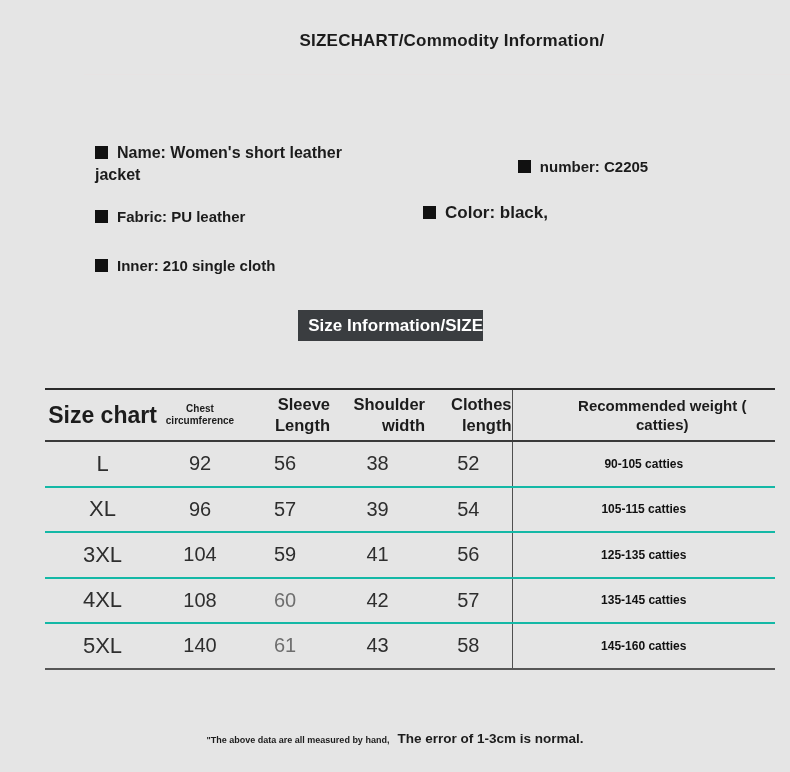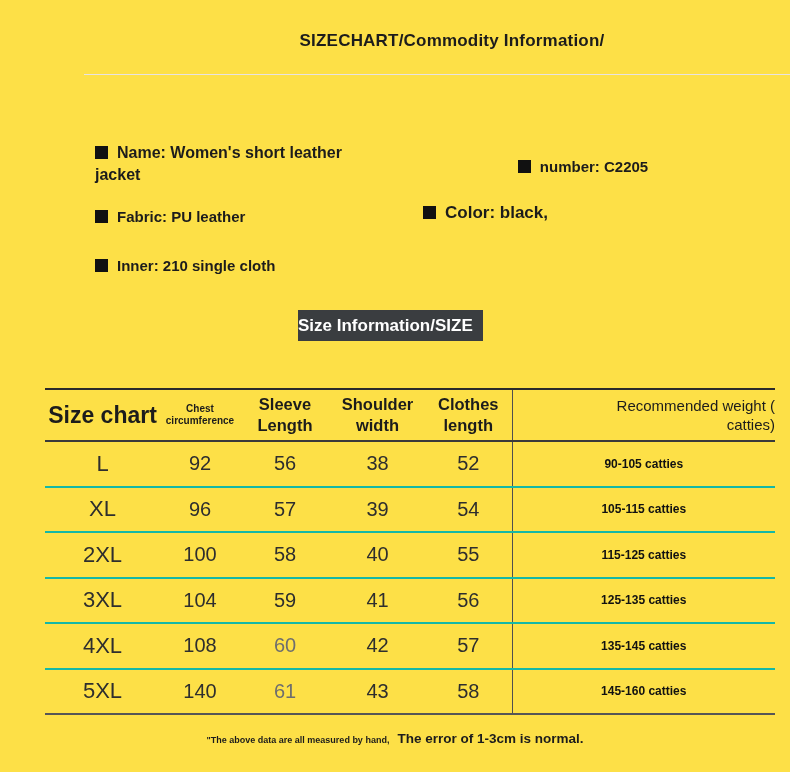--- a/index.html
+++ b/index.html
@@ -1,58 +1,58 @@
 <!DOCTYPE html>
 <html><head>
 <meta charset="utf-8">
 <style>
   * { margin:0; padding:0; box-sizing:border-box; }
   html,body { background:#ffffff; }
   body { font-family:"Liberation Sans","DejaVu Sans",sans-serif; color:#1c1c1c; }
-  #canvas { position:relative; width:790px; height:772px; background:#fde047; overflow:hidden; }
+  #canvas { position:relative; width:790px; height:772px; background:#e5e5e5; overflow:hidden; }
 
   .page-title { position:absolute; top:31px; left:114px; width:676px; text-align:center;
                 font-size:17px; font-weight:700; letter-spacing:0.2px; }
   .top-divider { position:absolute; top:74px; left:84px; width:706px; height:1px; background:#e7e3e3; }
 
   .section-heading { position:absolute; top:92px; left:64px; font-size:19px; font-weight:700; }
   .section-heading .dot { margin:0 11px; font-size:17px; }
 
   .param { position:absolute; font-weight:700; line-height:1.35; }
   .param .sq { display:inline-block; width:13px; height:13px; background:#111111;
                margin-right:9px; position:relative; top:1px; }
   .param-name   { top:142px; left:95px;  width:285px; font-size:16px; }
   .param-number { top:157px; left:423px; width:320px; font-size:15px;text-align:center; }
   .param-fabric { top:207px; left:95px;  width:285px; font-size:15px; }
   .param-color  { top:202px; left:423px; width:320px; font-size:17px; }
   .param-inner  { top:256px; left:95px;  width:285px; font-size:15px; }
 
   .size-banner { position:absolute; top:310px; left:298px; width:185px; height:31px;
-                 line-height:31px; text-align:left; font-size:17px; font-weight:700; }
+                 line-height:31px; text-align:right; font-size:17px; font-weight:700; }
 
   table.size-table { position:absolute; top:388px; left:45px; width:730px;
                      border-collapse:collapse; table-layout:fixed;
                      border-top:2px solid #2b2b2b; border-bottom:2px solid #565656; }
   .size-table th, .size-table td { text-align:center; vertical-align:middle; padding:0; }
   .size-table thead tr { height:52px; border-bottom:2px solid #3a3a3a; }
   .size-table tbody tr { height:45.5px; }
   .size-table tbody tr + tr { border-top:2px solid #14b8a6; }
 
   .c-size     { width:115px; }
   .c-chest    { width:80px;  }
   .c-sleeve   { width:90px;  }
   .c-shoulder { width:95px;  }
   .c-clothes  { width:87px;  }
   .c-weight   { width:263px; }
   .divider    { border-right:1px solid #4f4f4f; }
 
   th.c-size   { font-size:23px; font-weight:700; }
   th.c-chest  { font-size:10px; font-weight:700; line-height:1.25; }
-  th.c-sleeve, th.c-shoulder, th.c-clothes { font-size:16.5px; font-weight:700; line-height:1.25; }
-  th.c-weight { font-size:15px; font-weight:400; text-align:right; padding-left:37px; line-height:1.3; }
+  th.c-sleeve, th.c-shoulder, th.c-clothes { font-size:16.5px; font-weight:700; line-height:1.25;text-align:right; }
+  th.c-weight { font-size:15px; font-weight:700; text-align:center; padding-left:37px; line-height:1.3; }
   th.c-weight span { display:inline-block; width:172px; }
 
   td.c-size { font-size:22px; font-weight:400; color:#2e2e2e; }
   td.c-chest, td.c-sleeve, td.c-shoulder, td.c-clothes { font-size:20px; font-weight:400; color:#2e2e2e; }
   td.c-weight { font-size:12px; font-weight:700; color:#111111; }
 
   .footnote { position:absolute; top:731px; left:0; width:790px; display:flex;
               justify-content:center; align-items:baseline; gap:8px; }
   .footnote .small { font-size:9px;  font-weight:700; }
   .footnote .large { font-size:13.5px; font-weight:700; }
@@ -106,28 +106,20 @@
       </tr>
       <tr>
         <td class="c-size">XL</td>
         <td class="c-chest">96</td>
         <td class="c-sleeve">57</td>
         <td class="c-shoulder">39</td>
         <td class="c-clothes divider">54</td>
         <td class="c-weight">105-115 catties</td>
       </tr>
       <tr>
-        <td class="c-size">2XL</td>
-        <td class="c-chest">100</td>
-        <td class="c-sleeve">58</td>
-        <td class="c-shoulder">40</td>
-        <td class="c-clothes divider">55</td>
-        <td class="c-weight">115-125 catties</td>
-      </tr>
-      <tr>
         <td class="c-size">3XL</td>
         <td class="c-chest">104</td>
         <td class="c-sleeve">59</td>
         <td class="c-shoulder">41</td>
         <td class="c-clothes divider">56</td>
         <td class="c-weight">125-135 catties</td>
       </tr>
       <tr>
         <td class="c-size">4XL</td>
         <td class="c-chest">108</td>

